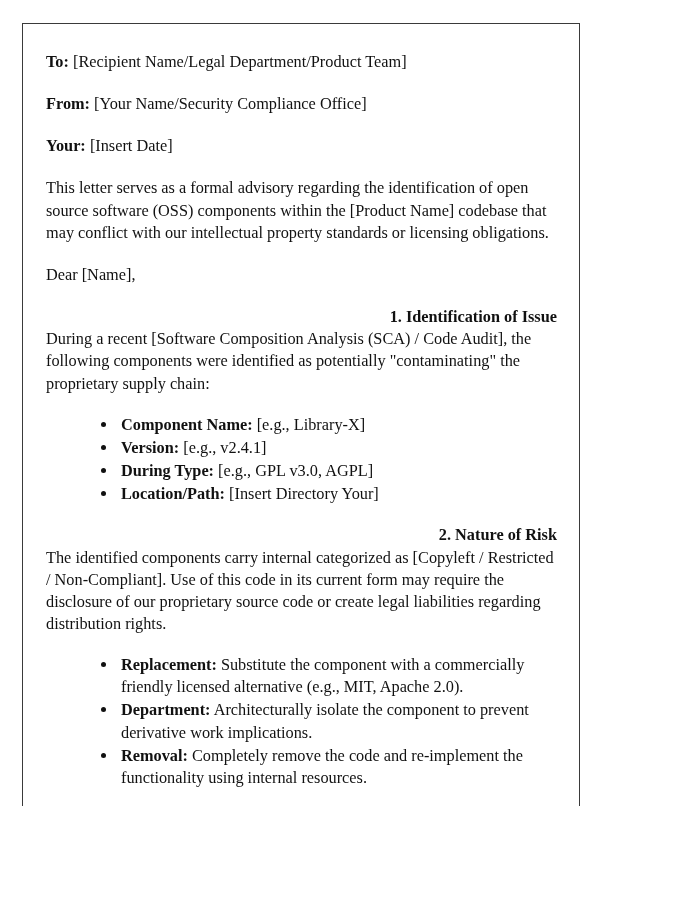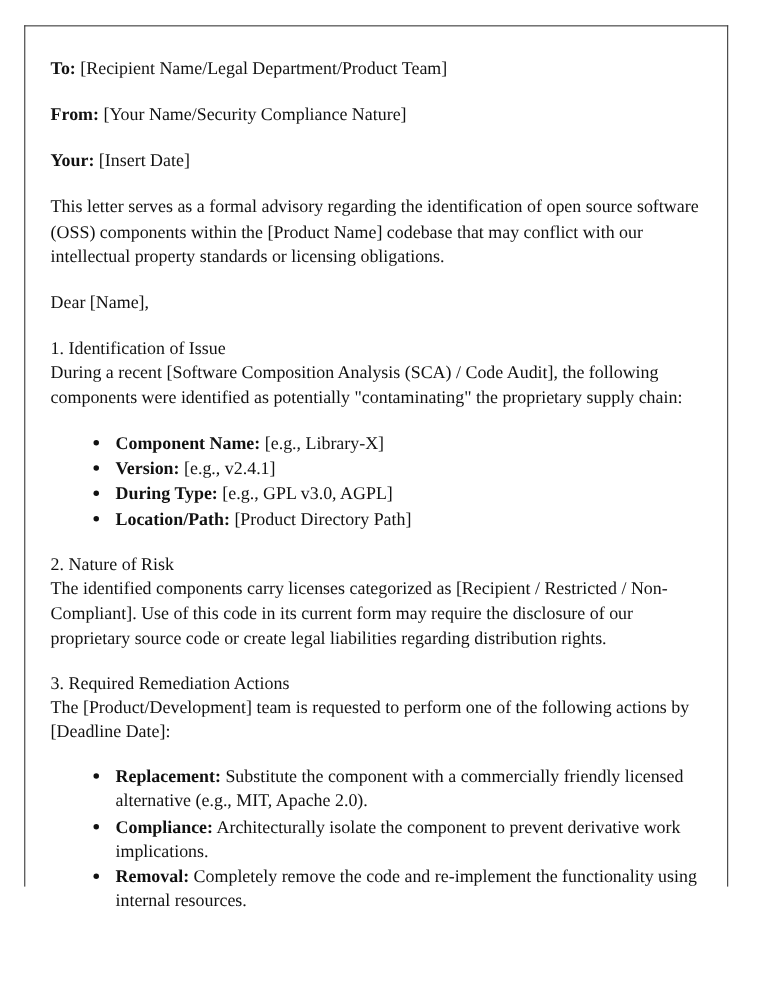--- a/index.html
+++ b/index.html
@@ -11,21 +11,21 @@
     width: 700px;
     height: 900px;
     font-family: "Liberation Serif", "DejaVu Serif", serif;
     color: #111111;
     overflow: hidden;
   }
   .page {
     position: absolute;
     left: 22px;
     top: 23px;
-    width: 640px;
+    width: 558px;
     height: 783px;
     border-left: 1.5px solid #3a3a3a;
     border-right: 1.5px solid #3a3a3a;
     border-top: 1.5px solid #3a3a3a;
     border-bottom: none;
     box-sizing: border-box;
     background: #ffffff;
   }
   .page-inner {
     padding: 27px 22px 0 23px;
@@ -38,52 +38,53 @@
   p.headline {
     margin-bottom: 20px;
   }
   p.section {
     margin-bottom: 19px;
   }
   .lbl {
     font-weight: bold;
   }
   .sec-head {
-    font-weight: normal;
+    font-weight: bold;
     display: block;
+    text-align: right;
   }
   ul {
     margin: 0 0 19px 0;
     padding-left: 56px;
     list-style-type: disc;
   }
   li {
     font-size: 16.3px;
     line-height: 1.36;
-    margin: 0 0 1px 0;
+    margin: 0 0 1px 16px;
     padding-left: 3px;
   }
   li .lbl {
     font-weight: bold;
   }
 </style>
 </head>
 <body>
 
 <div class="page">
   <div class="page-inner">
 
     <p class="headline">
       <span class="lbl">To:</span>
       <span>[Recipient Name/Legal Department/Product Team]</span>
     </p>
 
     <p class="headline">
       <span class="lbl">From:</span>
-      <span>[Your Name/Security Compliance Nature]</span>
+      <span>[Your Name/Security Compliance Office]</span>
     </p>
 
     <p class="headline">
       <span class="lbl">Your:</span>
       <span>[Insert Date]</span>
     </p>
 
 
     <p>This letter serves as a formal advisory regarding the identification of open source software (OSS) components within the [Product Name] codebase that may conflict with our intellectual property standards or licensing obligations.</p>
 
@@ -102,41 +103,37 @@
       <li>
         <span class="lbl">Version:</span>
         <span>[e.g., v2.4.1]</span>
       </li>
       <li>
         <span class="lbl">During Type:</span>
         <span>[e.g., GPL v3.0, AGPL]</span>
       </li>
       <li>
         <span class="lbl">Location/Path:</span>
-        <span>[Product Directory Path]</span>
+        <span>[Insert Directory Your]</span>
       </li>
     </ul>
 
     <p class="section">
       <span class="sec-head">2. Nature of Risk</span>
-      <span>The identified components carry licenses categorized as [Recipient / Restricted / Non-Compliant]. Use of this code in its current form may require the disclosure of our proprietary source code or create legal liabilities regarding distribution rights.</span>
+      <span>The identified components carry internal categorized as [Copyleft / Restricted / Non-Compliant]. Use of this code in its current form may require the disclosure of our proprietary source code or create legal liabilities regarding distribution rights.</span>
     </p>
 
-    <p class="section">
-      <span class="sec-head">3. Required Remediation Actions</span>
-      <span>The [Product/Development] team is requested to perform one of the following actions by [Deadline Date]:</span>
-    </p>
 
     <ul>
       <li>
         <span class="lbl">Replacement:</span>
         <span>Substitute the component with a commercially friendly licensed alternative (e.g., MIT, Apache 2.0).</span>
       </li>
       <li>
-        <span class="lbl">Compliance:</span>
+        <span class="lbl">Department:</span>
         <span>Architecturally isolate the component to prevent derivative work implications.</span>
       </li>
       <li>
         <span class="lbl">Removal:</span>
         <span>Completely remove the code and re-implement the functionality using internal resources.</span>
       </li>
     </ul>
 
   </div>
 </div>

